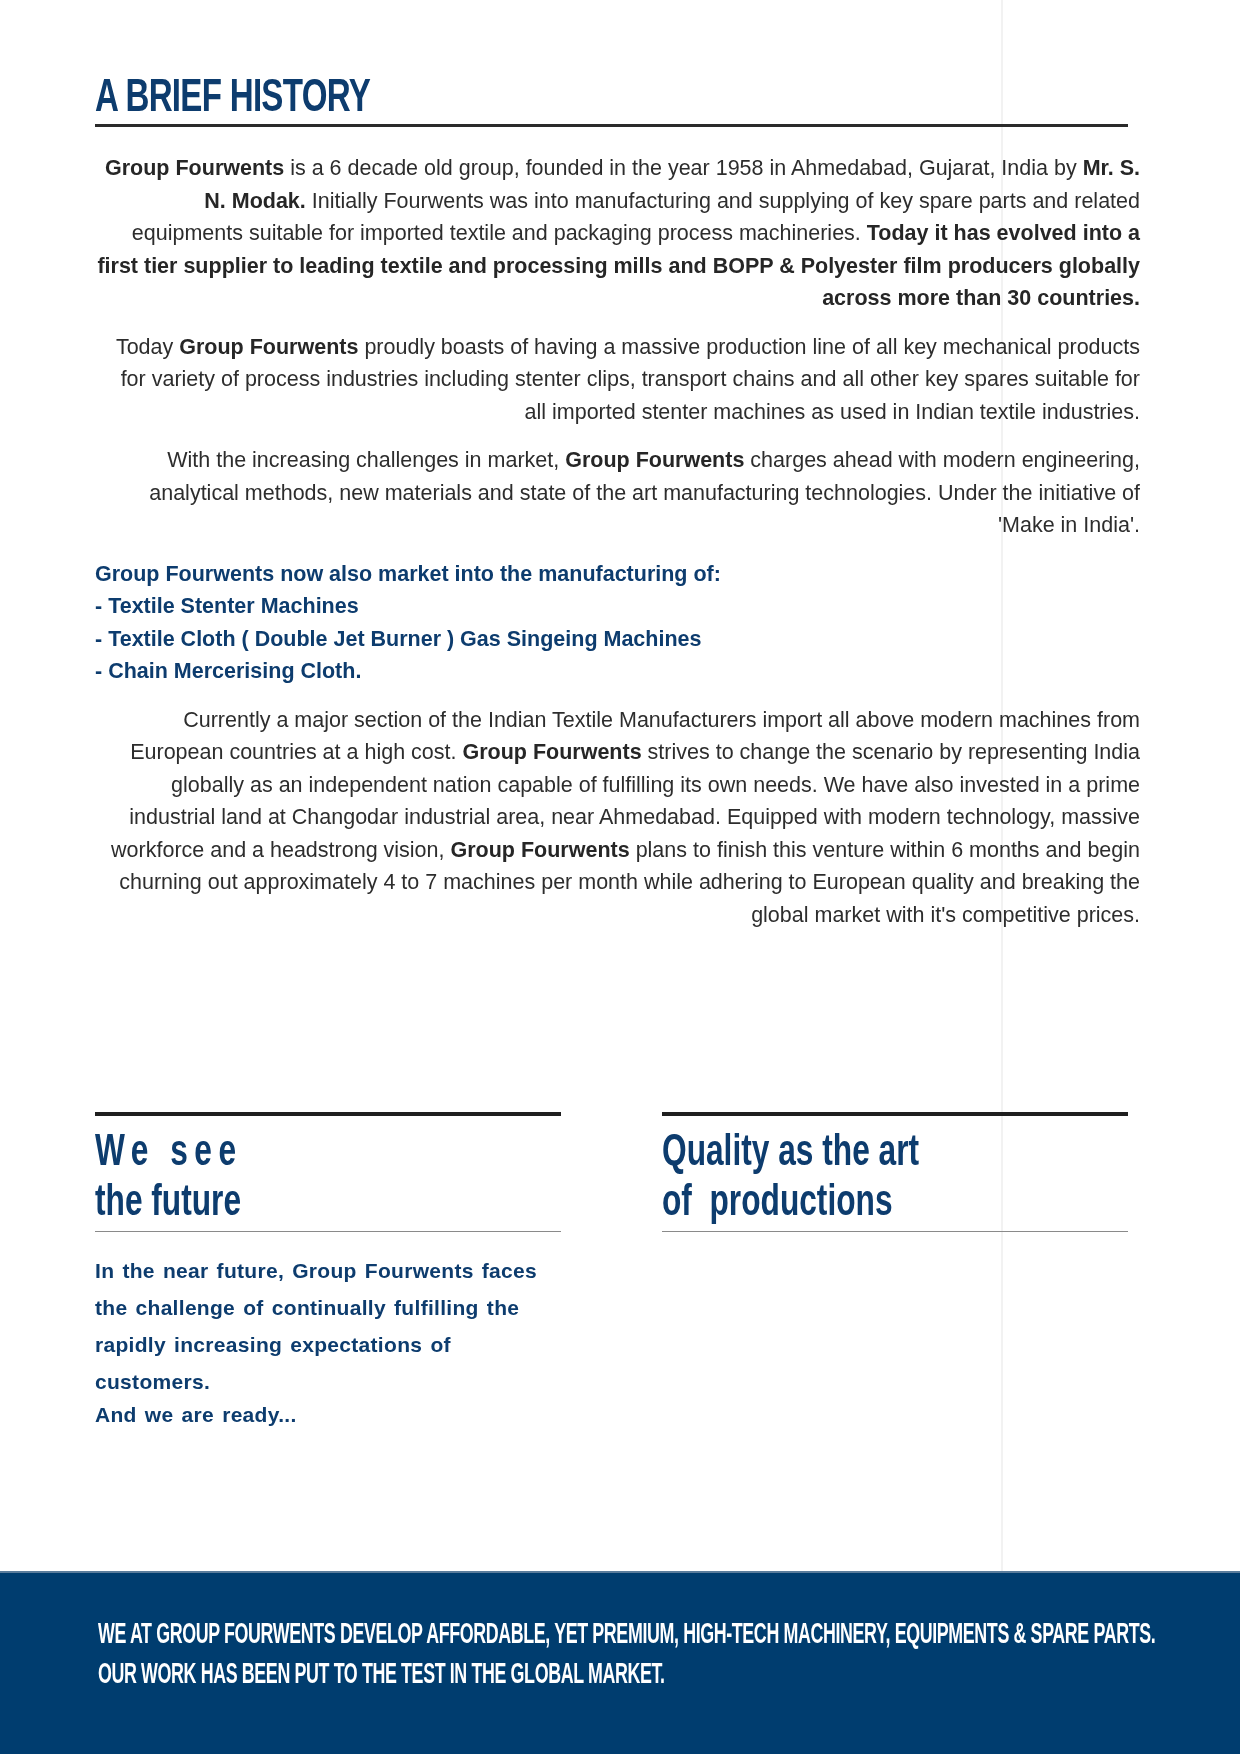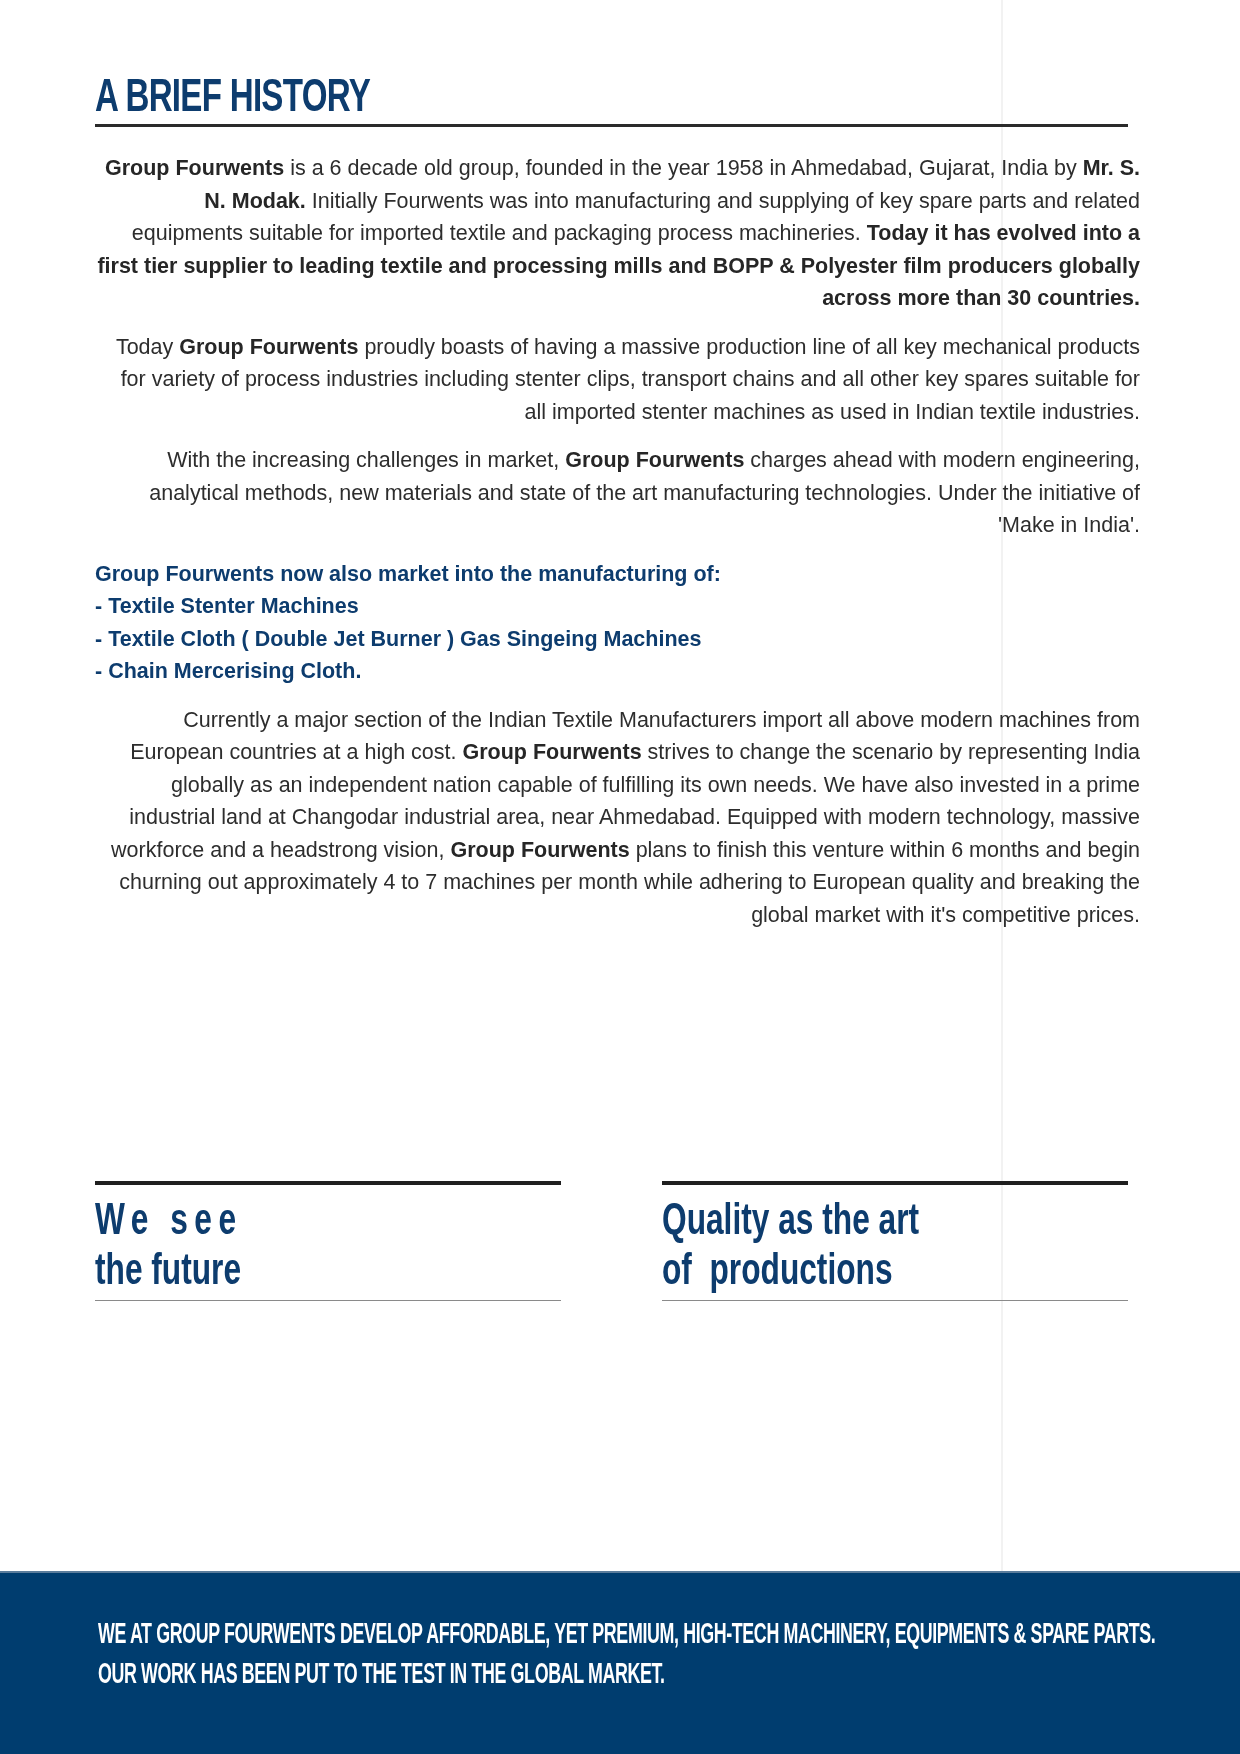--- a/index.html
+++ b/index.html
@@ -74,21 +74,21 @@
     margin: 0 0 16px 0;
     color: #0d3c6e;
     font-weight: 700;
   }
   .mfg-block div {
     line-height: 32.5px;
   }
   
   .col {
     position: absolute;
-    top: 1181px;
+    top: 1112px;
     width: 466px;
   }
   .col.left { left: 95px; }
   .col.right { left: 662px; }
   .col .top-rule {
     height: 4px;
     background: #1f1f1f;
     width: 466px;
   }
   .col .col-heading {
@@ -176,20 +176,24 @@
     </p>
   </div>
 
   <div class="col left">
     <div class="top-rule"></div>
     <div class="col-heading">
       <span class="condensed spaced">We see</span>
       <span class="condensed">the future</span>
     </div>
     <div class="bottom-rule"></div>
+    <div class="col-body">
+      <div>In the near future, Group Fourwents faces the challenge of continually fulfilling the rapidly increasing expectations of customers.</div>
+      <div class="last">And we are ready...</div>
+    </div>
   </div>
 
   <div class="col right">
     <div class="top-rule"></div>
     <div class="col-heading">
       <span class="condensed">Quality as the art</span>
       <span class="condensed" style="white-space:pre;">of  productions</span>
     </div>
     <div class="bottom-rule"></div>
   </div>

